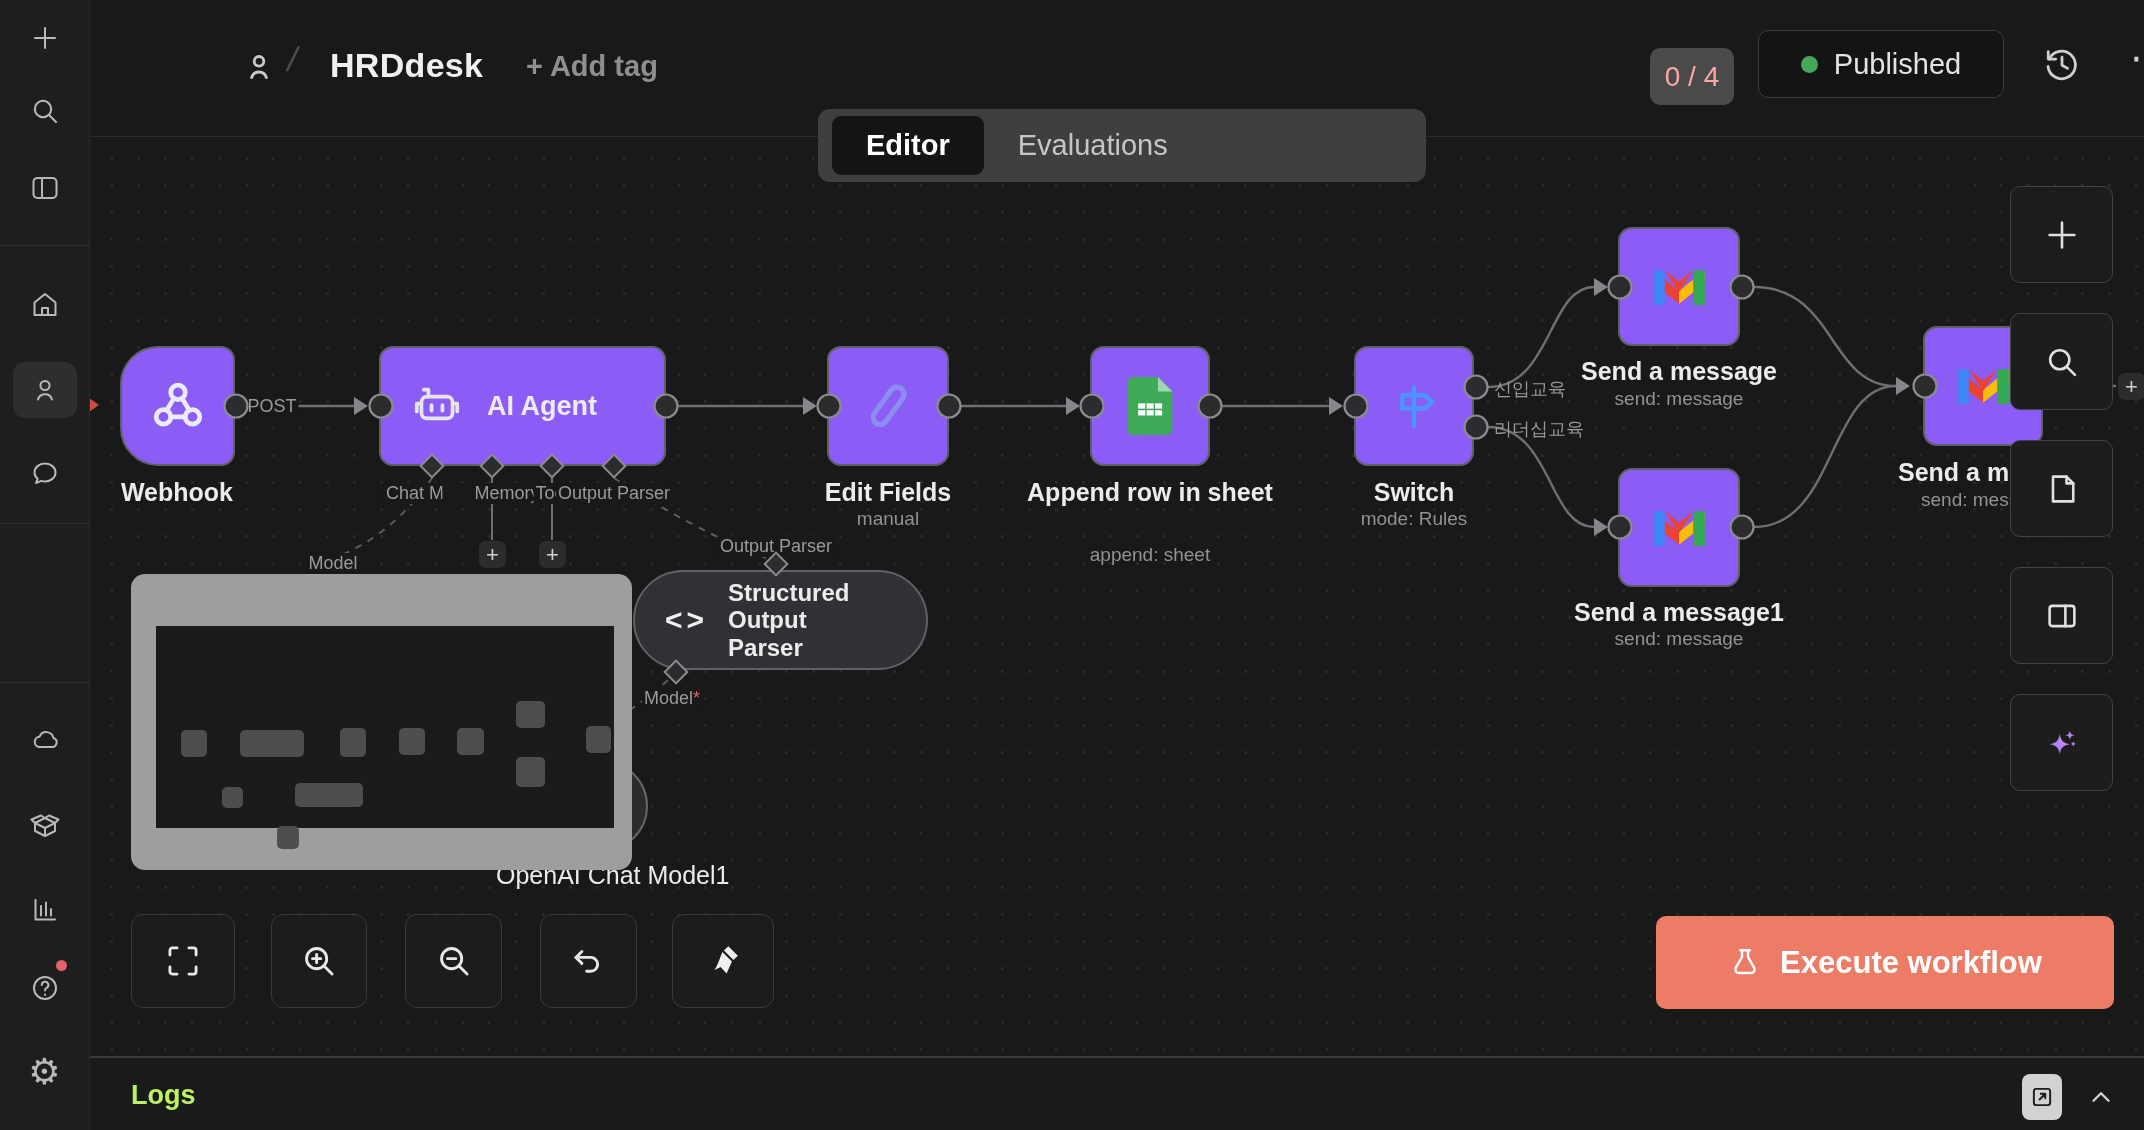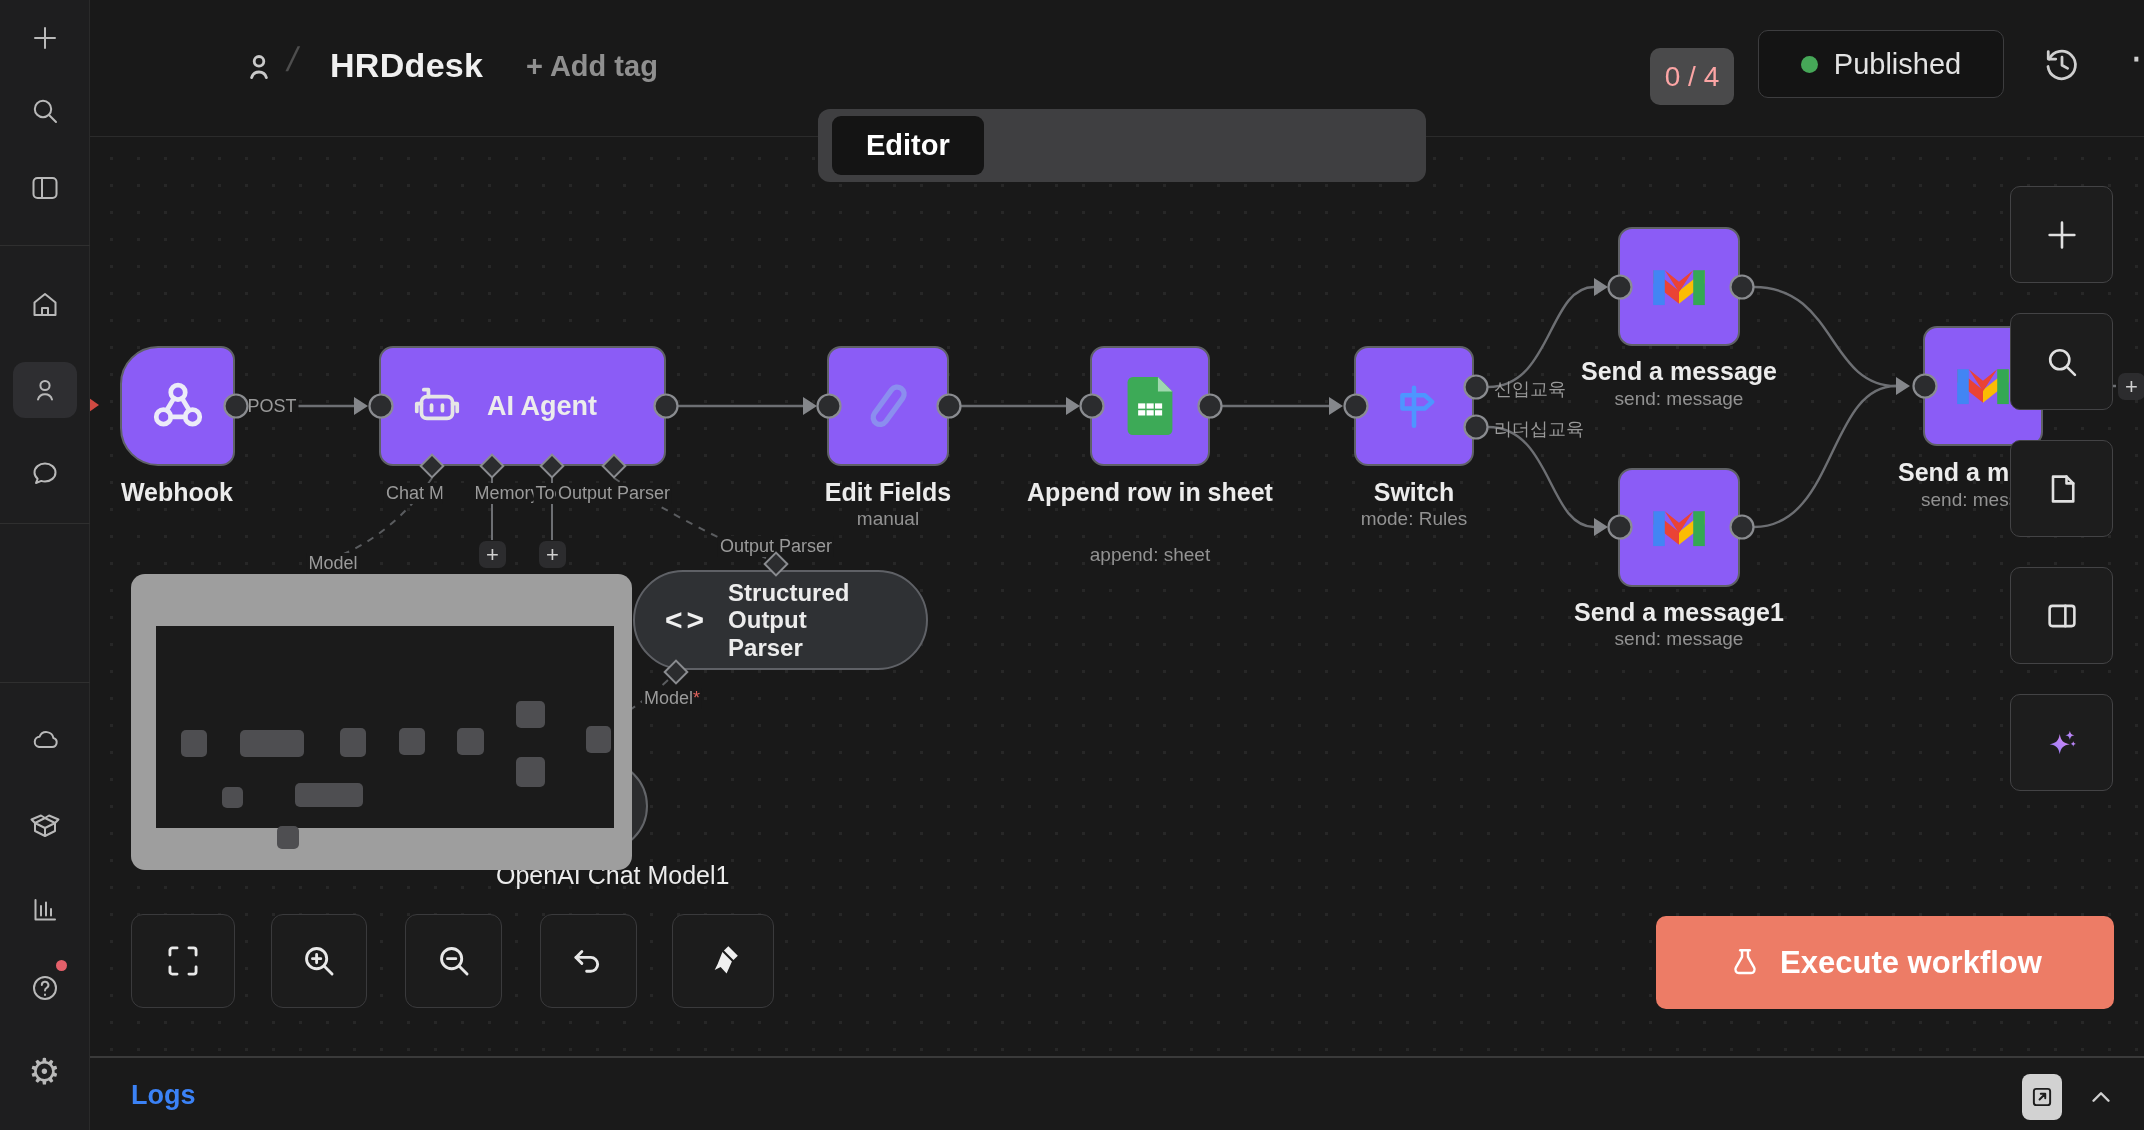--- a/index.html
+++ b/index.html
@@ -78,21 +78,21 @@
 
   
   #execute { position:absolute; left:1656px; top:916px; width:458px; height:93px; border-radius:10px;
     z-index:6; display:flex; align-items:center; justify-content:center; gap:18px; cursor:pointer; border:none; }
   #execute span { color:#ffffff; font-size:31px; font-weight:600; }
   #execute svg { width:34px; height:34px; stroke:#ffffff; fill:none; stroke-width:2.3; stroke-linecap:round; stroke-linejoin:round; }
 
   
   #logs-divider { position:absolute; left:90px; top:1056px; width:2054px; height:2px; background:#3a3a3a; z-index:7; }
   #logs { position:absolute; left:90px; top:1058px; width:2054px; height:72px; background:#1a1a1a; z-index:7; }
-  #logs .title { position:absolute; left:41px; top:22px; font-size:27px; font-weight:600; color:#3b82f6; }
+  #logs .title { position:absolute; left:41px; top:22px; font-size:27px; font-weight:600; color:#bef264; }
   .logs-open { position:absolute; left:1932px; top:16px; width:40px; height:46px; background:#d2d2d2; border-radius:8px;
     display:flex; align-items:center; justify-content:center; cursor:pointer; }
   .logs-open svg { width:26px; height:26px; stroke:#1d1d1d; fill:none; stroke-width:2.4; stroke-linecap:round; stroke-linejoin:round; }
   .logs-collapse { position:absolute; left:1996px; top:24px; width:30px; height:30px; cursor:pointer; }
   .logs-collapse svg { width:30px; height:30px; stroke:#cfcfcf; fill:none; stroke-width:2.6; stroke-linecap:round; stroke-linejoin:round; }
 
   .canvas-flag { position:absolute; left:89px; top:398px; width:0; height:0; z-index:2;
     border-top:7px solid transparent; border-bottom:7px solid transparent; border-left:10px solid #cf4a42; }
 </style>
 </head>
@@ -186,20 +186,21 @@
           <path d="M5 6 v6 h6"></path>
           <path d="M5.8 12 a11 11 0 1 1 -1 6"></path>
           <path d="M16 10.5 V17 l4.5 2.5"></path>
         </svg></div>
     <div class="more-btn"><span>⋯</span></div>
   </header>
   <div id="header-divider"></div>
 
   <div id="tabs">
     <div class="tab active">Editor</div>
+    <div class="tab">Evaluations</div>
   </div>
 
   <div id="canvas"></div>
   <div class="canvas-flag"></div>
 
   <svg class="layer" id="wires">
     <g stroke="#6d6f73" stroke-width="2.4" fill="none">
       <path d="M248 406 H354"></path>
       <path d="M678 406 H803"></path>
       <path d="M961 406 H1066"></path>

